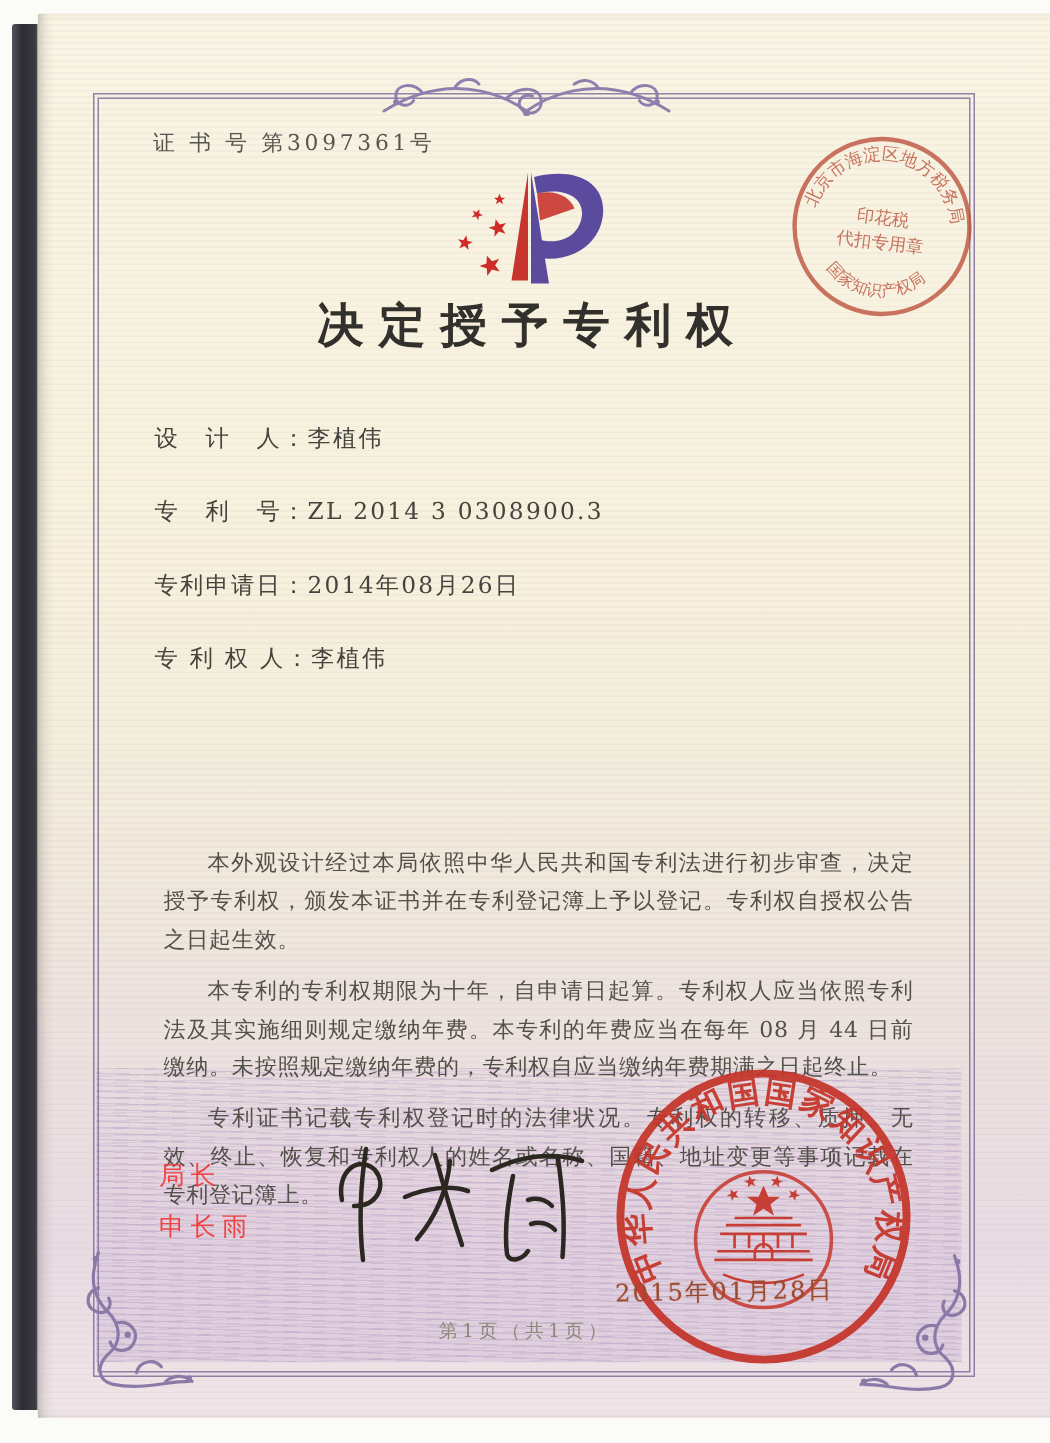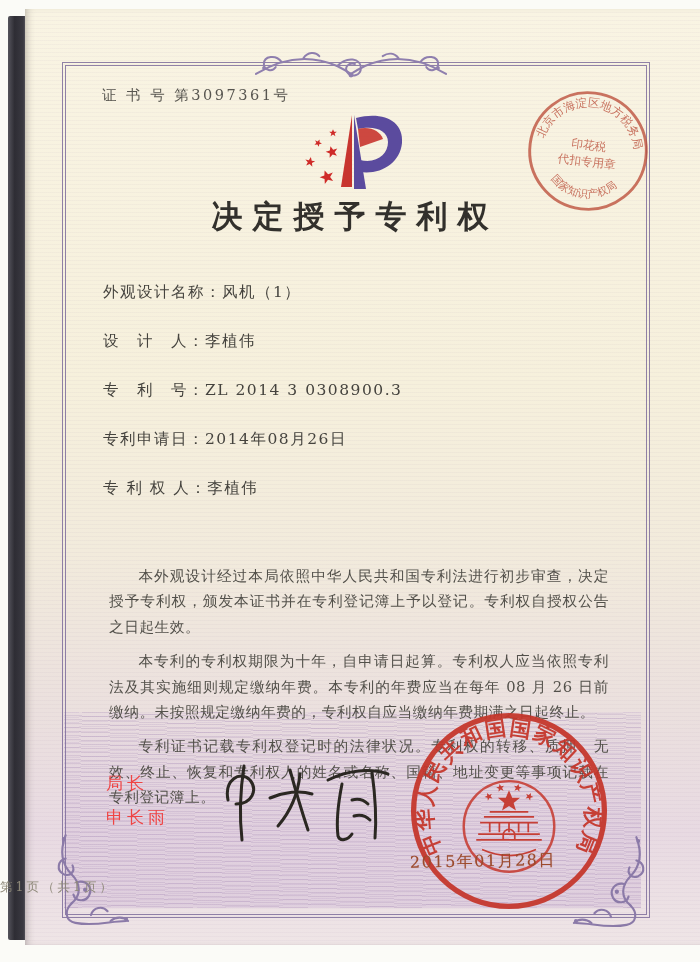--- a/index.html
+++ b/index.html
@@ -56,21 +56,21 @@
   }
   .signer{position:absolute;left:106px;top:772px;color:#ef4444;font-size:17px;letter-spacing:4px;}
   .signer div{margin-bottom:11px;}
   .signature{position:absolute;left:212px;top:750px;width:195px;height:105px;}
   .office-seal{position:absolute;left:403px;top:705px;width:212px;height:212px;opacity:.93;}
   .seal-date{
     position:absolute;left:410px;top:851px;width:190px;font-size:16px;color:#9c4a2c;
     letter-spacing:1.5px;transform:rotate(-1deg);text-shadow:0 0 1px rgba(156,74,44,.4);
   }
   .footer{
-    position:absolute;left:0;top:879px;width:700px;font-size:12.5px;
+    position:absolute;left:0;top:879px;width:700px;text-align:center;font-size:12.5px;
     color:#8d8878;letter-spacing:3px;
   }
   svg text{font-family:"DejaVu Serif","Liberation Serif",serif;}
 </style>
 </head>
 <body>
 
 <div class="scan">
 
   <svg width="0" height="0" style="position:absolute">
@@ -162,30 +162,29 @@
     <g transform="rotate(7)" opacity=".85">
       <circle r="60" fill="none" stroke="#bb4c38" stroke-width="3"></circle>
       <text font-size="12" fill="#b94a36"><textPath href="#taxTop" startOffset="50%" text-anchor="middle">北京市海淀区地方税务局</textPath></text>
       <text font-size="11" fill="#b94a36"><textPath href="#taxBot" startOffset="50%" text-anchor="middle">国家知识产权局</textPath></text>
       <text y="-2" text-anchor="middle" font-size="12" fill="#b94a36">印花税</text>
       <text y="15" text-anchor="middle" font-size="12" fill="#b94a36">代扣专用章</text>
     </g>
   </svg>
 
   <ul class="fields">
-    <li><span>外观设计名称：</span><span>风机（1）</span></li>
     <li><span>设　计　人：</span><span>李植伟</span></li>
     <li><span>专　利　号：</span><span>ZL 2014 3 0308900.3</span></li>
     <li><span>专利申请日：</span><span>2014年08月26日</span></li>
     <li><span>专 利 权 人：</span><span>李植伟</span></li>
   </ul>
 
   <div class="paras">
     <p>本外观设计经过本局依照中华人民共和国专利法进行初步审查，决定授予专利权，颁发本证书并在专利登记簿上予以登记。专利权自授权公告之日起生效。</p>
-    <p>本专利的专利权期限为十年，自申请日起算。专利权人应当依照专利法及其实施细则规定缴纳年费。本专利的年费应当在每年 08 月 26 日前缴纳。未按照规定缴纳年费的，专利权自应当缴纳年费期满之日起终止。</p>
+    <p>本专利的专利权期限为十年，自申请日起算。专利权人应当依照专利法及其实施细则规定缴纳年费。本专利的年费应当在每年 08 月 44 日前缴纳。未按照规定缴纳年费的，专利权自应当缴纳年费期满之日起终止。</p>
     <p>专利证书记载专利权登记时的法律状况。专利权的转移、质押、无效、终止、恢复和专利权人的姓名或名称、国籍、地址变更等事项记载在专利登记簿上。</p>
   </div>
 
   <div class="signer">
     <div>局长</div>
     <div>申长雨</div>
   </div>
 
   <svg class="signature" viewBox="0 0 195 105">
     <g stroke="#2b2822" stroke-width="3" fill="none" stroke-linecap="round">

